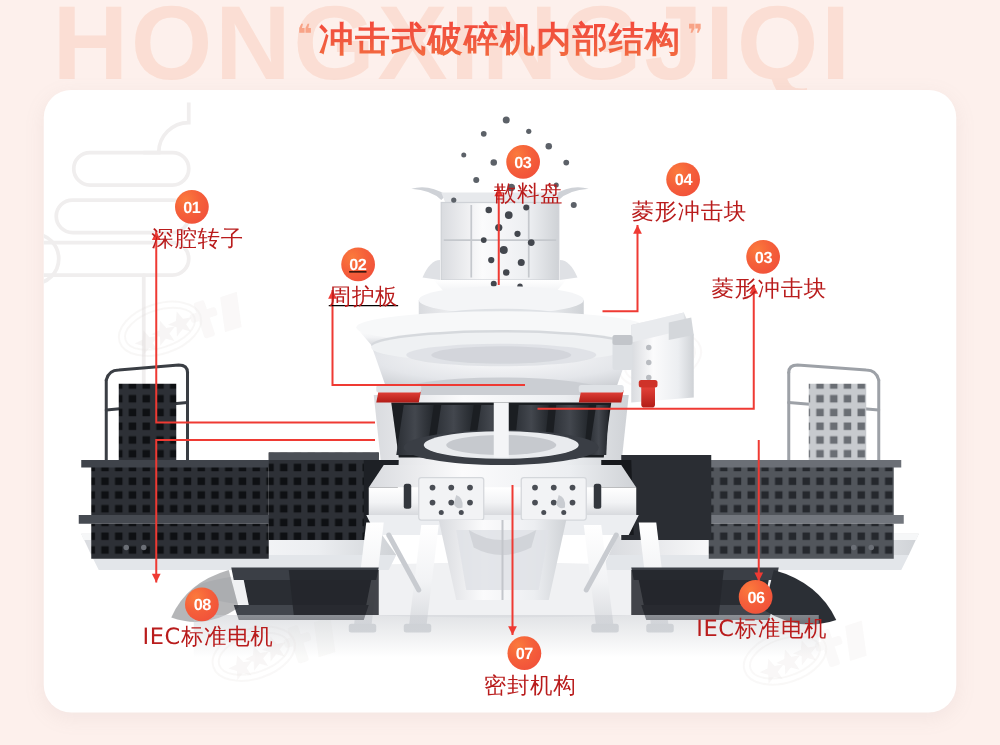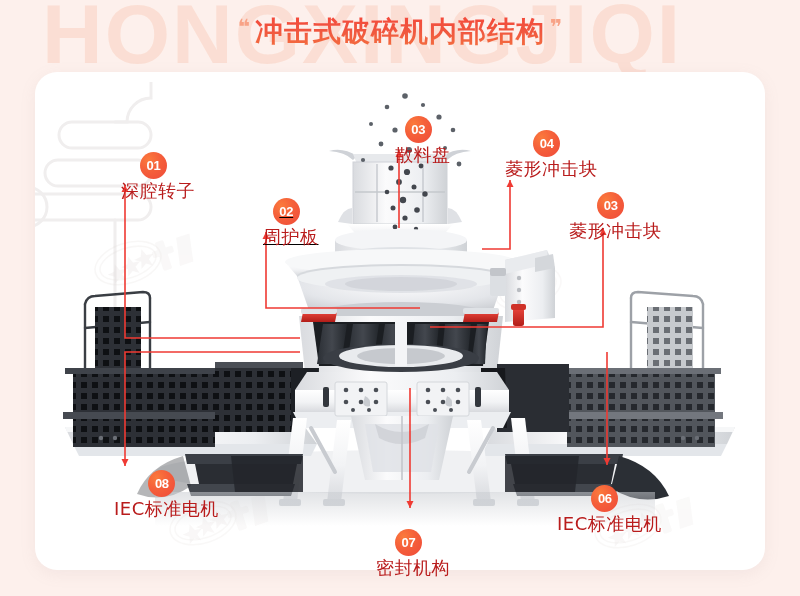--- a/index.html
+++ b/index.html
@@ -571,26 +571,26 @@
   <div class="callout" style="left:496px; top:130px;">
     <div class="badge">04</div>
     <div class="callout-label">菱形冲击块</div>
   </div>
 
   <div class="callout" style="left:560px; top:192px;">
     <div class="badge">03</div>
     <div class="callout-label">菱形冲击块</div>
   </div>
 
-  <div class="callout" style="left:548px; top:485px;">
+  <div class="callout" style="left:548px; top:464px;">
     <div class="badge">06</div>
     <div class="callout-label">IEC标准电机</div>
   </div>
 
-  <div class="callout" style="left:367px; top:509px;margin-top:20px;">
+  <div class="callout" style="left:378px; top:509px;">
     <div class="badge">07</div>
     <div class="callout-label">密封机构</div>
   </div>
 
   <div class="callout" style="left:105px; top:470px;">
     <div class="badge">08</div>
     <div class="callout-label">IEC标准电机</div>
   </div>
 
 </div>

